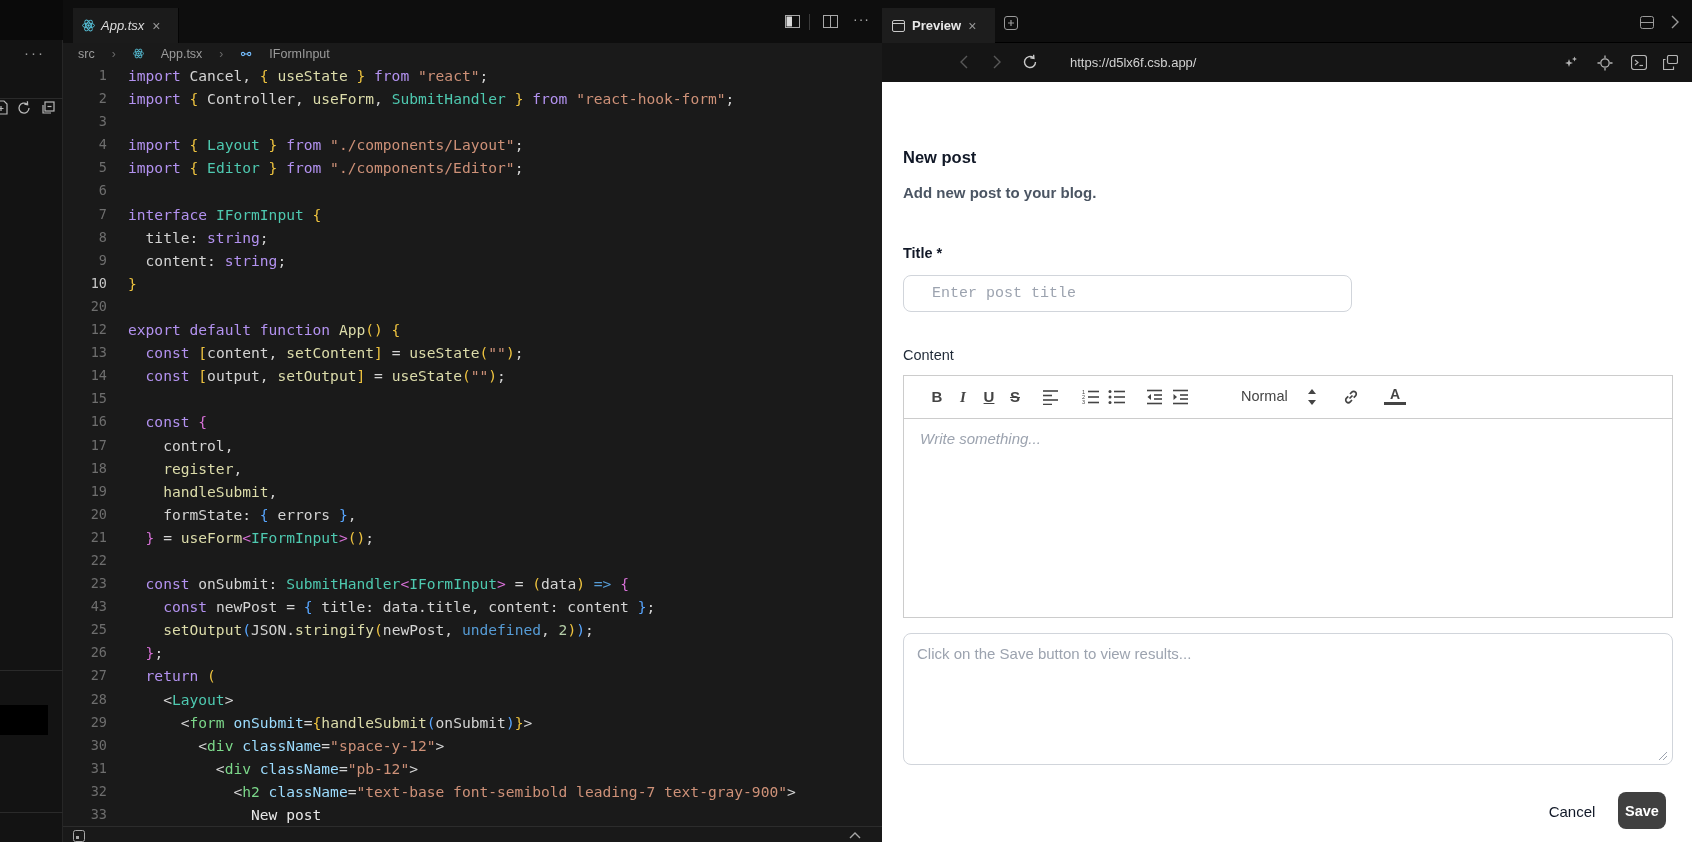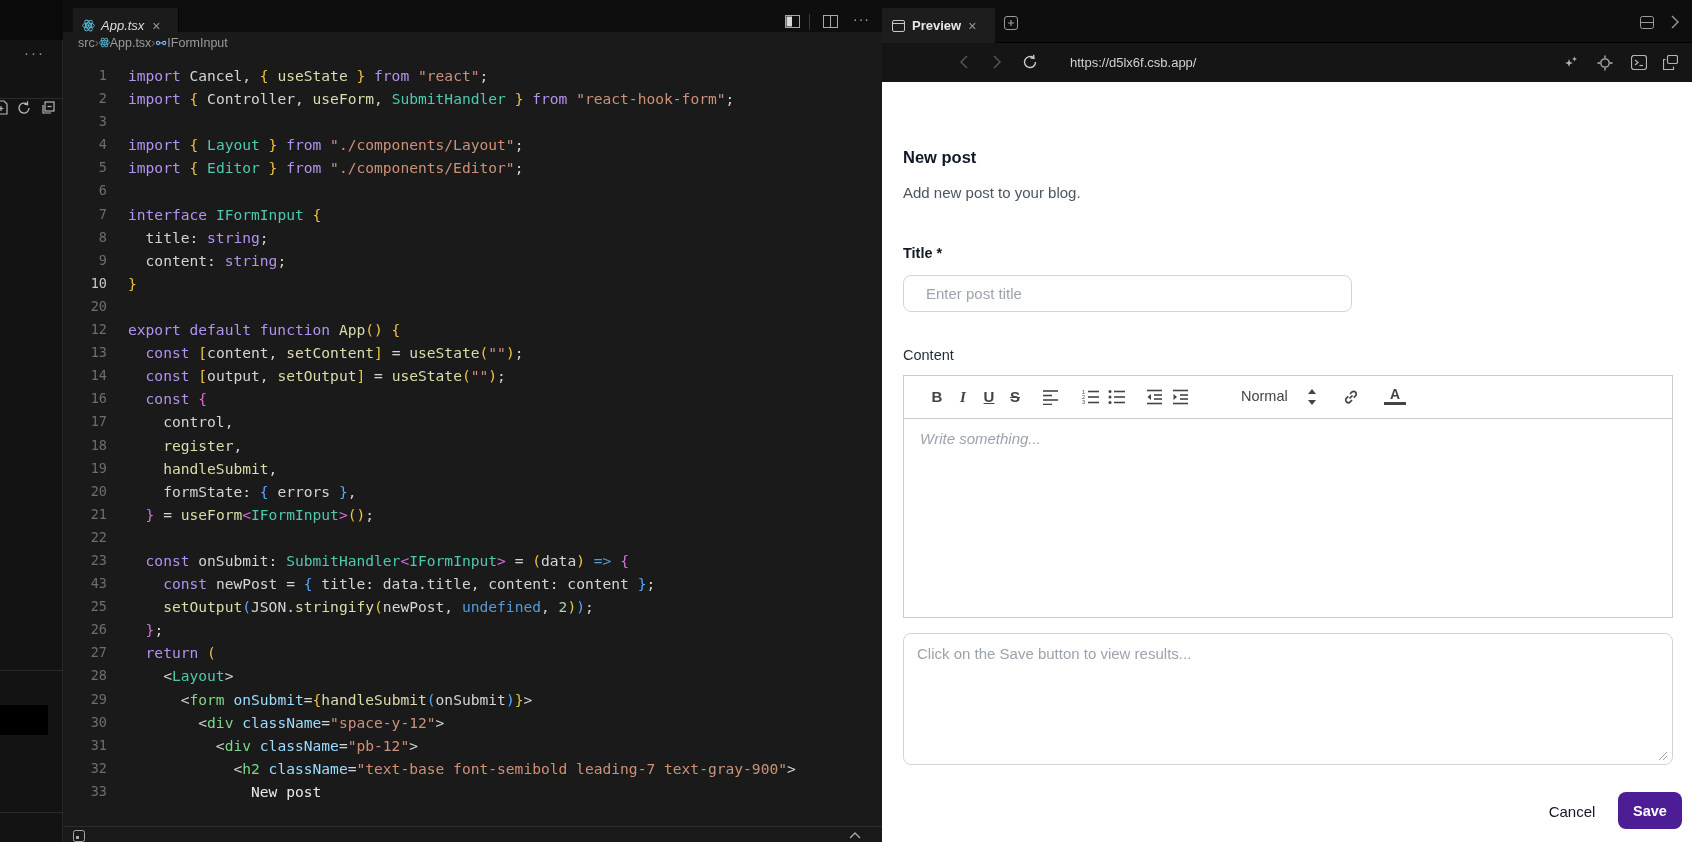--- a/index.html
+++ b/index.html
@@ -16,21 +16,21 @@
   #sidebar .blackbox { left:0; top:705px; width:48px; height:30px; background:#000; }
 
   
   #editor { left:63px; top:0; width:819px; height:842px; background:#1a1a1a; }
   #ed-tabbar { left:0; top:0; width:819px; height:43px; background:#0e0e0e; padding-top:8px; }
   #ed-tab { position:absolute; left:10px; top:8px; width:106px; height:35px; background:#1b1b1b; border-right:1px solid #050505; display:flex; align-items:center; padding:0 9px; gap:6px; }
   #ed-tab .title { font-style:italic; font-size:13px; color:#dcdcdc; }
   #ed-tab .close { color:#9a9a9a; font-size:14px; margin-left:2px; cursor:pointer; }
   .bar-icon { position:absolute; top:15px; color:#a8a8a8; cursor:pointer; }
   .vdiv { position:absolute; top:14px; width:1px; height:16px; background:#3a3a3a; }
-  #breadcrumb { left:0; top:32px; width:819px; height:21px; display:flex; align-items:center; padding-left:15px; gap:0; font-size:12.5px; color:#9b9b9b; background:#1a1a1a; }
+  #breadcrumb { left:0; top:43px; width:819px; height:21px; display:flex; align-items:center; padding-left:15px; gap:17px; font-size:12.5px; color:#9b9b9b; background:#1a1a1a; }
   #breadcrumb .sep { color:#6a6a6a; font-size:12px; }
   #code { left:0; top:64px; width:819px; height:762px; background:#1a1a1a; }
   .code-line { display:flex; height:23.1px; line-height:23.1px; font-family:"DejaVu Sans Mono",monospace; font-size:14.6px; white-space:pre; }
   .ln { width:44px; text-align:right; padding-right:0; color:#6e6e6e; font-size:13.5px; flex:0 0 44px; }
   .ln.active { color:#c8c8c8; }
   .lt { padding-left:21px; }
   .tk-k{color:#B392F0}.tk-p{color:#D4D4D4}.tk-f{color:#DCDCAA}.tk-t{color:#4EC9B0}
   .tk-s{color:#CE9178}.tk-y{color:#EEC33F}.tk-m{color:#D670D6}.tk-b{color:#58A6FF}
   .tk-u{color:#569CD6}.tk-n{color:#B5CEA8}.tk-g{color:#7CD88A}.tk-a{color:#9CDCFE}.tk-w{color:#E8E8E8}
   #ed-bottombar { left:0; top:826px; width:819px; height:16px; background:#191919; border-top:1px solid #2c2c2c; }
@@ -41,41 +41,41 @@
   #pv-tab { position:absolute; left:0; top:8px; width:113px; height:35px; background:#1d1d1d; display:flex; align-items:center; padding:0 10px; gap:7px; }
   #pv-tab .title { font-size:13px; font-weight:700; color:#e8e8e8; }
   #pv-tab .close { color:#9a9a9a; font-size:14px; cursor:pointer; }
   #pv-urlbar { left:0; top:43px; width:810px; height:39px; background:#151515; }
   #pv-urlbar .url { position:absolute; left:188px; top:12px; font-size:13px; color:#d2d2d2; }
   .nav-ic { position:absolute; top:12px; cursor:pointer; }
 
   
   #app { left:882px; top:82px; width:810px; height:760px; background:#fff; color:#111827; }
   #app .heading { left:21px; top:66px; font-size:16.5px; font-weight:700; color:#111827; }
-  #app .subheading { left:21px; top:102px; font-size:15px; color:#4b5563; }
+  #app .subheading { left:21px; top:102px; font-size:15px; color:#4b5563;font-weight:bold; }
   #app .label-title { left:21px; top:163px; font-size:14.5px; font-weight:700; color:#111827; }
   #app .label-content { left:21px; top:265px; font-size:14.5px; font-weight:500; color:#1f2937; }
-  #title-input { position:absolute; left:21px; top:193px; width:449px; height:37px; border:1px solid #d1d5db; border-radius:8px; padding:0 22px; font-size:15px; color:#c2410c; font-family:Liberation Sans, sans-serif; outline:none; }
+  #title-input { position:absolute; left:21px; top:193px; width:449px; height:37px; border:1px solid #d1d5db; border-radius:8px; padding:0 28px; font-size:15px; color:#c2410c; font-family:Liberation Mono, monospace; outline:none; }
   #title-input::placeholder { color:#9ca3af; }
   #quill { position:absolute; left:21px; top:293px; width:770px; height:243px; border:1px solid #ccc; background:#fff; }
   #quill-toolbar { position:absolute; left:0; top:0; width:768px; height:43px; border-bottom:1px solid #ccc; }
   .ql-btn { position:absolute; top:11px; width:22px; height:20px; text-align:center; color:#444; font-size:15px; cursor:pointer; line-height:20px; }
   .ql-b{font-weight:800;} .ql-i{font-style:italic; font-family:"Liberation Serif",serif; font-weight:700;}
   .ql-u{text-decoration:underline; font-weight:600;} .ql-s{text-decoration:line-through; font-weight:600;}
   .ql-picker { position:absolute; left:337px; top:12px; font-size:14.5px; color:#444; cursor:pointer; }
   .ql-arrows { position:absolute; left:404px; top:13px; width:10px; height:16px; cursor:pointer; }
   .ql-arrows .up { position:absolute; left:0; top:0; width:0; height:0; border-left:4px solid transparent; border-right:4px solid transparent; border-bottom:5px solid #444; }
   .ql-arrows .dn { position:absolute; left:0; bottom:0; width:0; height:0; border-left:4px solid transparent; border-right:4px solid transparent; border-top:5px solid #444; }
   .ql-a { font-weight:800; font-size:14px; border-bottom:3px solid #444; line-height:15px; height:18px; }
   #quill-body { position:absolute; left:0; top:43px; width:768px; height:198px; }
   #quill-body .ph { position:absolute; left:16px; top:11px; font-style:italic; color:#9ca3af; font-size:15px; }
   #output { position:absolute; left:21px; top:551px; width:770px; height:132px; border:1px solid #d1d5db; border-radius:8px; padding:11px 13px; font-size:15px; font-family:"Liberation Sans",sans-serif; color:#111827; resize:none; outline:none; }
   #output::placeholder { color:#9ca3af; }
   #cancel-btn { position:absolute; left:655px; top:714px; width:70px; height:30px; background:transparent; border:none; font-size:15px; font-weight:500; color:#111827; cursor:pointer; font-family:"Liberation Sans",sans-serif; }
-  #save-btn { position:absolute; left:736px; top:710px; width:64px; height:37px; background:#4c1d95; border:none; border-radius:8px; color:#fff; font-size:14.5px; font-weight:700; cursor:pointer; font-family:"Liberation Sans",sans-serif; }
+  #save-btn { position:absolute; left:736px; top:710px; width:48px; height:37px; background:#404040; border:none; border-radius:8px; color:#fff; font-size:14.5px; font-weight:700; cursor:pointer; font-family:"Liberation Sans",sans-serif; }
   svg { display:block; }
 </style>
 </head>
 <body>
 
 <div id="stage">
 
   <div id="sidebar" class="abs">
     <div class="topstrip abs"></div>
     <div class="more abs">···</div>
@@ -171,20 +171,21 @@
         <div class="code-line"><span class="ln">5</span><span class="lt"><span class="tk-k">import </span><span class="tk-y">{ </span><span class="tk-t">Editor</span><span class="tk-y"> }</span><span class="tk-k"> from </span><span class="tk-s">"./components/Editor"</span><span class="tk-p">;</span></span></div>
         <div class="code-line"><span class="ln">6</span><span class="lt"></span></div>
         <div class="code-line"><span class="ln">7</span><span class="lt"><span class="tk-k">interface </span><span class="tk-t">IFormInput </span><span class="tk-y">{</span></span></div>
         <div class="code-line"><span class="ln">8</span><span class="lt"><span class="tk-p">  title: </span><span class="tk-k">string</span><span class="tk-p">;</span></span></div>
         <div class="code-line"><span class="ln">9</span><span class="lt"><span class="tk-p">  content: </span><span class="tk-k">string</span><span class="tk-p">;</span></span></div>
         <div class="code-line"><span class="ln active">10</span><span class="lt"><span class="tk-y">}</span></span></div>
         <div class="code-line"><span class="ln">20</span><span class="lt"></span></div>
         <div class="code-line"><span class="ln">12</span><span class="lt"><span class="tk-k">export default function </span><span class="tk-f">App</span><span class="tk-y">()</span><span class="tk-p"> </span><span class="tk-y">{</span></span></div>
         <div class="code-line"><span class="ln">13</span><span class="lt"><span class="tk-p">  </span><span class="tk-k">const </span><span class="tk-y">[</span><span class="tk-p">content, </span><span class="tk-f">setContent</span><span class="tk-y">]</span><span class="tk-p"> = </span><span class="tk-f">useState</span><span class="tk-y">(</span><span class="tk-s">""</span><span class="tk-y">)</span><span class="tk-p">;</span></span></div>
         <div class="code-line"><span class="ln">14</span><span class="lt"><span class="tk-p">  </span><span class="tk-k">const </span><span class="tk-y">[</span><span class="tk-p">output, </span><span class="tk-f">setOutput</span><span class="tk-y">]</span><span class="tk-p"> = </span><span class="tk-f">useState</span><span class="tk-y">(</span><span class="tk-s">""</span><span class="tk-y">)</span><span class="tk-p">;</span></span></div>
+        <div class="code-line"><span class="ln">15</span><span class="lt"></span></div>
         <div class="code-line"><span class="ln">16</span><span class="lt"><span class="tk-p">  </span><span class="tk-k">const </span><span class="tk-m">{</span></span></div>
         <div class="code-line"><span class="ln">17</span><span class="lt"><span class="tk-p">    control,</span></span></div>
         <div class="code-line"><span class="ln">18</span><span class="lt"><span class="tk-p">    </span><span class="tk-f">register</span><span class="tk-p">,</span></span></div>
         <div class="code-line"><span class="ln">19</span><span class="lt"><span class="tk-p">    </span><span class="tk-f">handleSubmit</span><span class="tk-p">,</span></span></div>
         <div class="code-line"><span class="ln">20</span><span class="lt"><span class="tk-p">    formState: </span><span class="tk-b">{ </span><span class="tk-p">errors</span><span class="tk-b"> }</span><span class="tk-p">,</span></span></div>
         <div class="code-line"><span class="ln">21</span><span class="lt"><span class="tk-p">  </span><span class="tk-m">}</span><span class="tk-p"> = </span><span class="tk-f">useForm</span><span class="tk-m">&lt;</span><span class="tk-t">IFormInput</span><span class="tk-m">&gt;</span><span class="tk-y">()</span><span class="tk-p">;</span></span></div>
         <div class="code-line"><span class="ln">22</span><span class="lt"></span></div>
         <div class="code-line"><span class="ln">23</span><span class="lt"><span class="tk-p">  </span><span class="tk-k">const </span><span class="tk-p">onSubmit: </span><span class="tk-t">SubmitHandler</span><span class="tk-m">&lt;</span><span class="tk-t">IFormInput</span><span class="tk-m">&gt;</span><span class="tk-p"> = </span><span class="tk-y">(</span><span class="tk-p">data</span><span class="tk-y">)</span><span class="tk-u"> =&gt; </span><span class="tk-m">{</span></span></div>
         <div class="code-line"><span class="ln">43</span><span class="lt"><span class="tk-p">    </span><span class="tk-k">const </span><span class="tk-p">newPost = </span><span class="tk-b">{ </span><span class="tk-p">title: data.title, content: content </span><span class="tk-b">}</span><span class="tk-p">;</span></span></div>
         <div class="code-line"><span class="ln">25</span><span class="lt"><span class="tk-p">    </span><span class="tk-f">setOutput</span><span class="tk-b">(</span><span class="tk-p">JSON.</span><span class="tk-f">stringify</span><span class="tk-y">(</span><span class="tk-p">newPost, </span><span class="tk-u">undefined</span><span class="tk-p">, </span><span class="tk-n">2</span><span class="tk-y">)</span><span class="tk-b">)</span><span class="tk-p">;</span></span></div>

